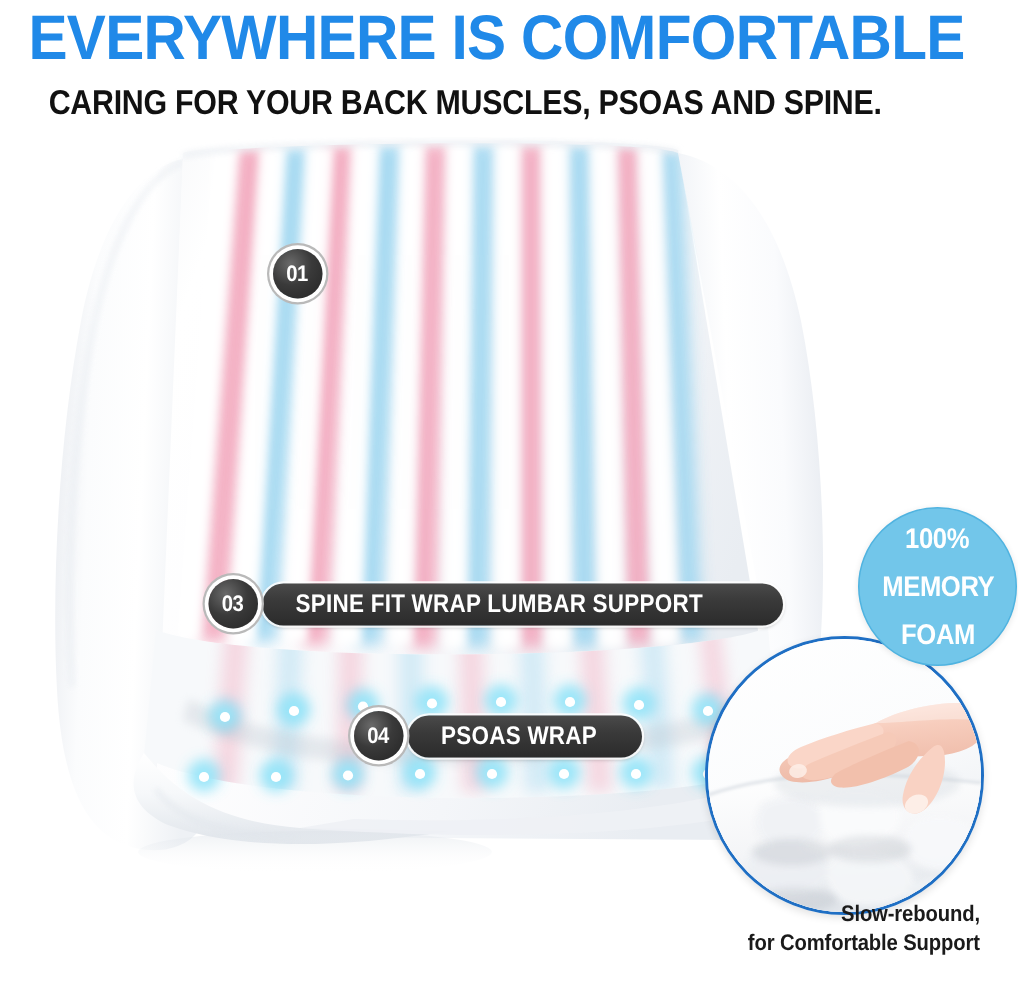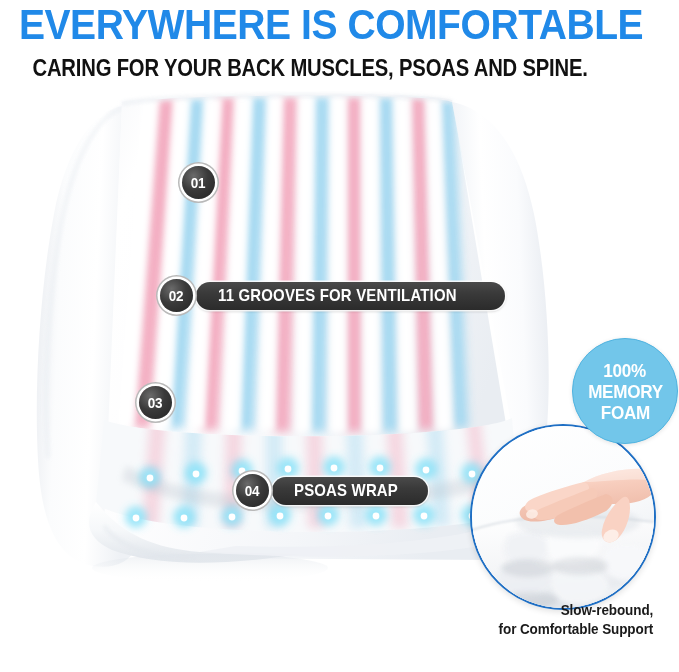--- a/index.html
+++ b/index.html
@@ -60,21 +60,21 @@
   #label-01{left:182px;top:166px;}
   #label-02{left:160px;top:279px;}
   #label-03{left:139px;top:386px;}
   #label-04{left:236px;top:474px;justify-content:flex-end;}
 
   
   .foam-badge{
     position:absolute;left:572px;top:338px;width:104px;height:104px;border-radius:50%;
     background:#72c6ea;border:1.5px solid #4fb3e0;
     display:flex;flex-direction:column;align-items:center;justify-content:center;
-    z-index:35;box-shadow:0 1px 4px rgba(0,0,0,.10);
+    z-index:35;box-shadow:0 1px 4px rgba(0,0,0,.10);gap:11px;
   }
   .foam-badge div{
     color:#ffffff;font-weight:bold;font-size:19px;line-height:21px;
     letter-spacing:-0.3px;transform:scaleX(0.9);white-space:nowrap;
   }
 
   
   .inset{
     position:absolute;left:470px;top:424px;width:182px;height:182px;border-radius:50%;
     overflow:hidden;border:2px solid #1f6fc4;z-index:25;
@@ -371,32 +371,27 @@
       </g>
     </svg>
   </div>
 
   <div class="label" id="label-01">
     <div class="badge">
       <span>01</span>
     </div>
   </div>
 
-  <div class="label" id="label-02">
-    <div class="badge">
-      <span>02</span>
-    </div>
-    <div class="bar">
-      <span>11 GROOVES FOR VENTILATION</span>
-    </div>
-  </div>
 
   <div class="label" id="label-03">
     <div class="badge">
       <span>03</span>
+    </div>
+    <div class="bar">
+      <span>SPINE FIT WRAP LUMBAR  SUPPORT</span>
     </div>
   </div>
 
   <div class="label" id="label-04">
     <div class="badge">
       <span>04</span>
     </div>
     <div class="bar">
       <span>PSOAS WRAP</span>
     </div>

